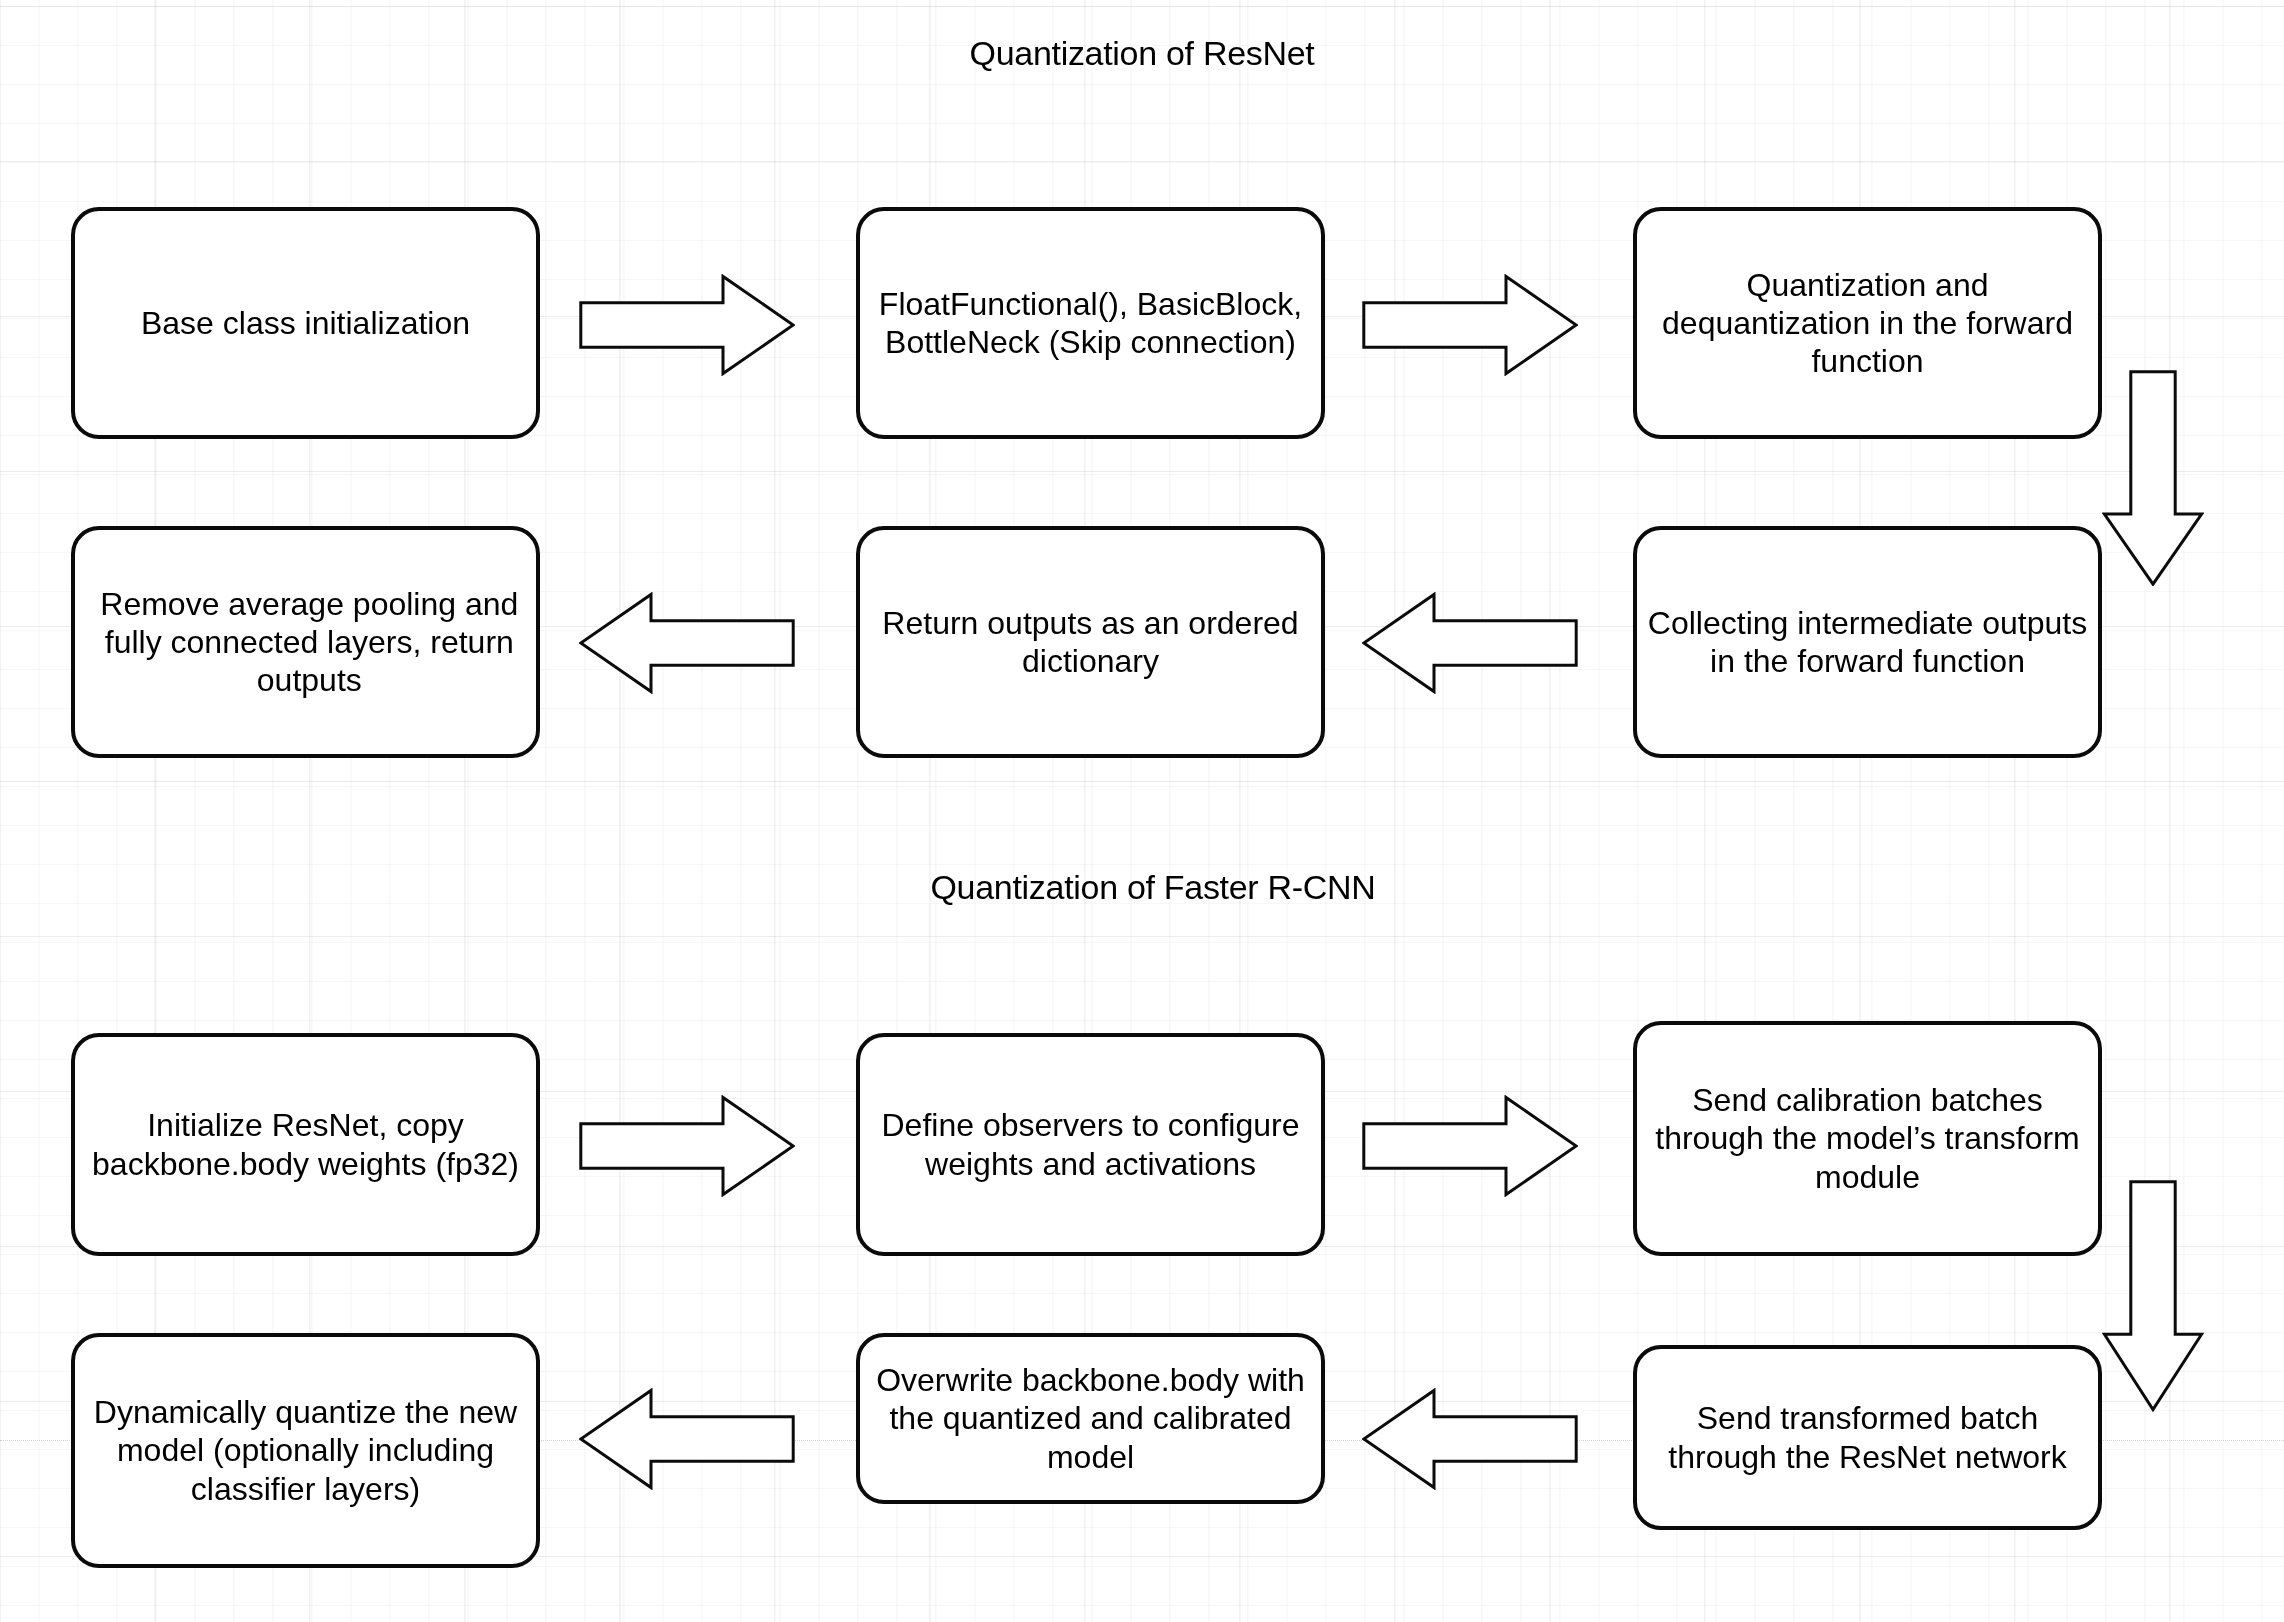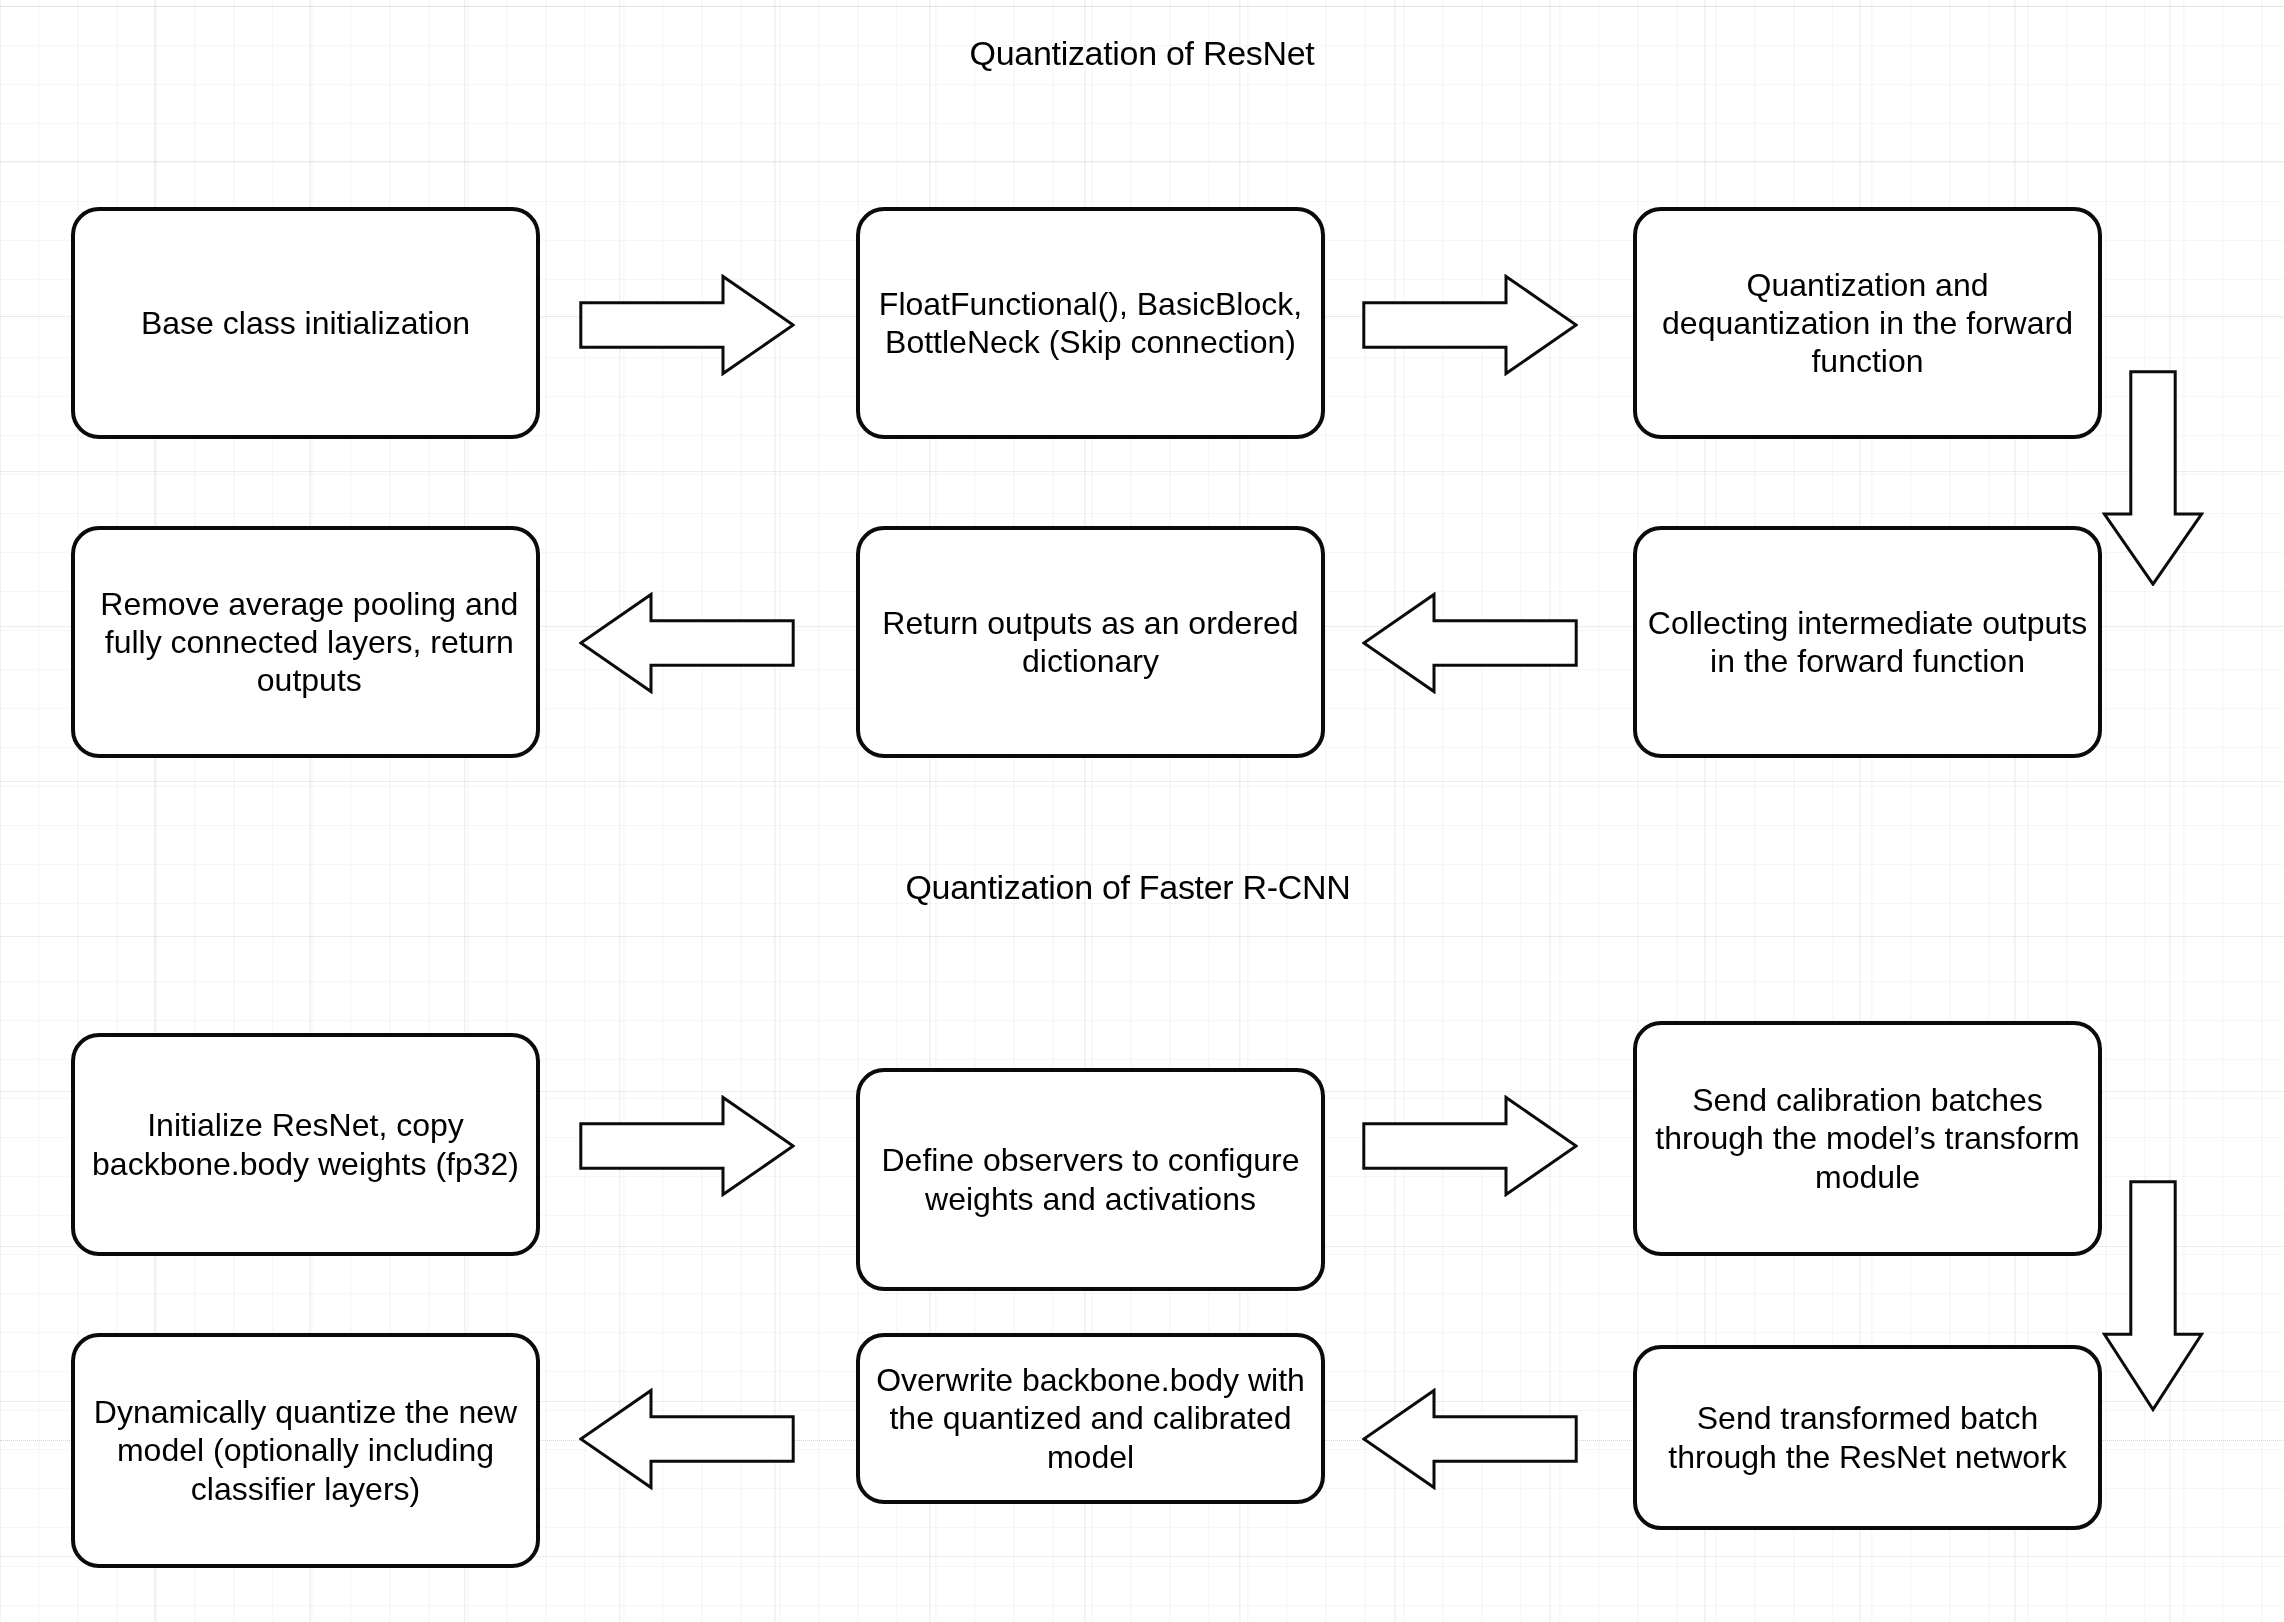--- a/index.html
+++ b/index.html
@@ -133,33 +133,33 @@
   <div class="arrow" style="left:1362px; top:592px; width:216px; height:102px;">
     <svg viewBox="0 0 360 170" preserveAspectRatio="none">
       <polygon points="357,48 120,48 120,4 3,85 120,166 120,122 357,122"></polygon>
     </svg>
   </div>
 
   <div class="node" style="left:1633px; top:526px; width:469px; height:232px;">
     <span class="txt">Collecting intermediate outputs in the forward function</span>
   </div>
 
-  <div class="section-title" style="left:12px; top:869px; width:2232px;">Quantization of Faster R-CNN</div>
+  <div class="section-title" style="left:1px; top:869px; width:2232px;padding-left:36px;">Quantization of Faster R-CNN</div>
 
   <div class="node" style="left:71px; top:1033px; width:469px; height:223px;">
     <span class="txt">Initialize ResNet, copy backbone.body weights (fp32)</span>
   </div>
 
   <div class="arrow" style="left:579px; top:1095px; width:216px; height:102px;">
     <svg viewBox="0 0 360 170" preserveAspectRatio="none">
       <polygon points="3,48 240,48 240,4 357,85 240,166 240,122 3,122"></polygon>
     </svg>
   </div>
 
-  <div class="node" style="left:856px; top:1033px; width:469px; height:223px;margin-top:35px;">
+  <div class="node" style="left:856px; top:1033px; width:469px; height:223px;">
     <span class="txt">Define observers to configure weights and activations</span>
   </div>
 
   <div class="arrow" style="left:1362px; top:1095px; width:216px; height:102px;">
     <svg viewBox="0 0 360 170" preserveAspectRatio="none">
       <polygon points="3,48 240,48 240,4 357,85 240,166 240,122 3,122"></polygon>
     </svg>
   </div>
 
   <div class="node" style="left:1633px; top:1021px; width:469px; height:235px;">

